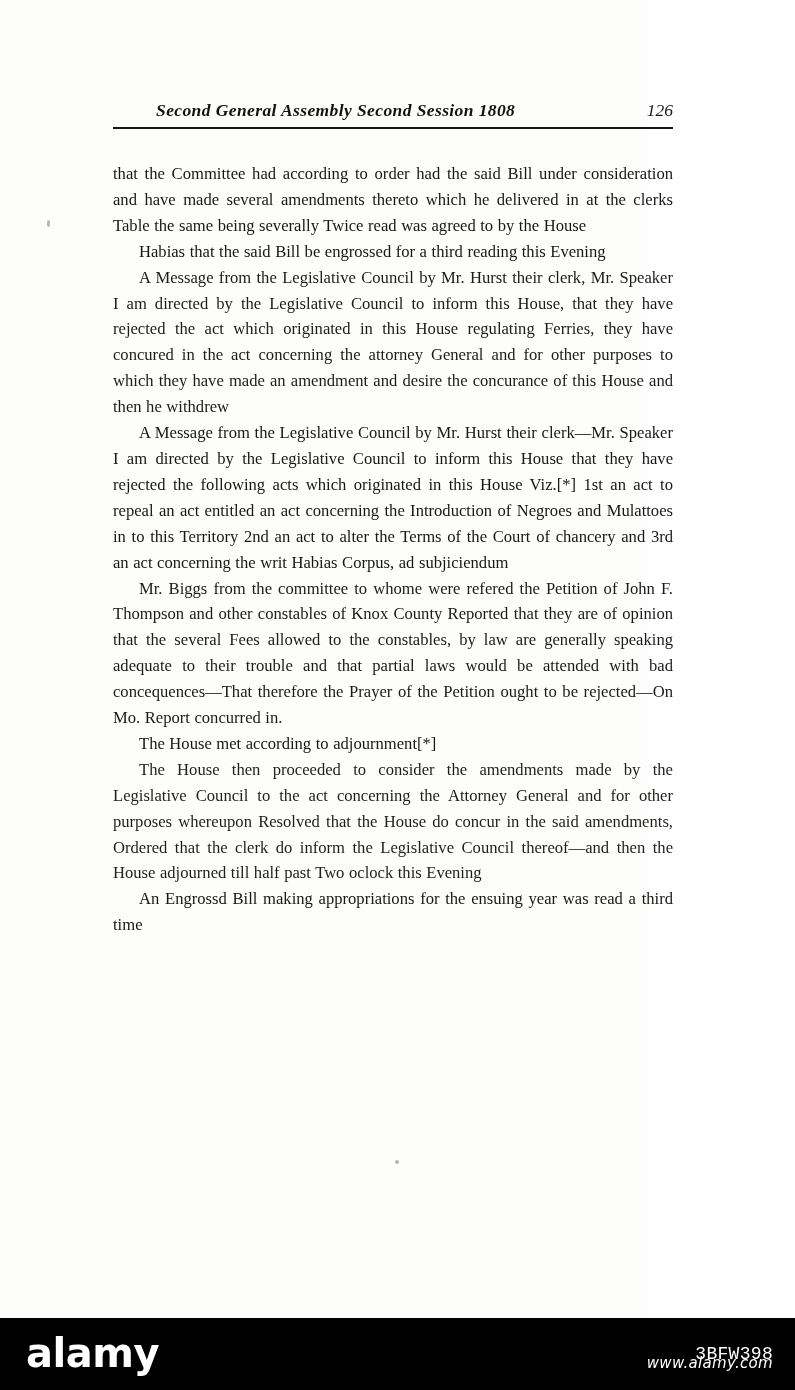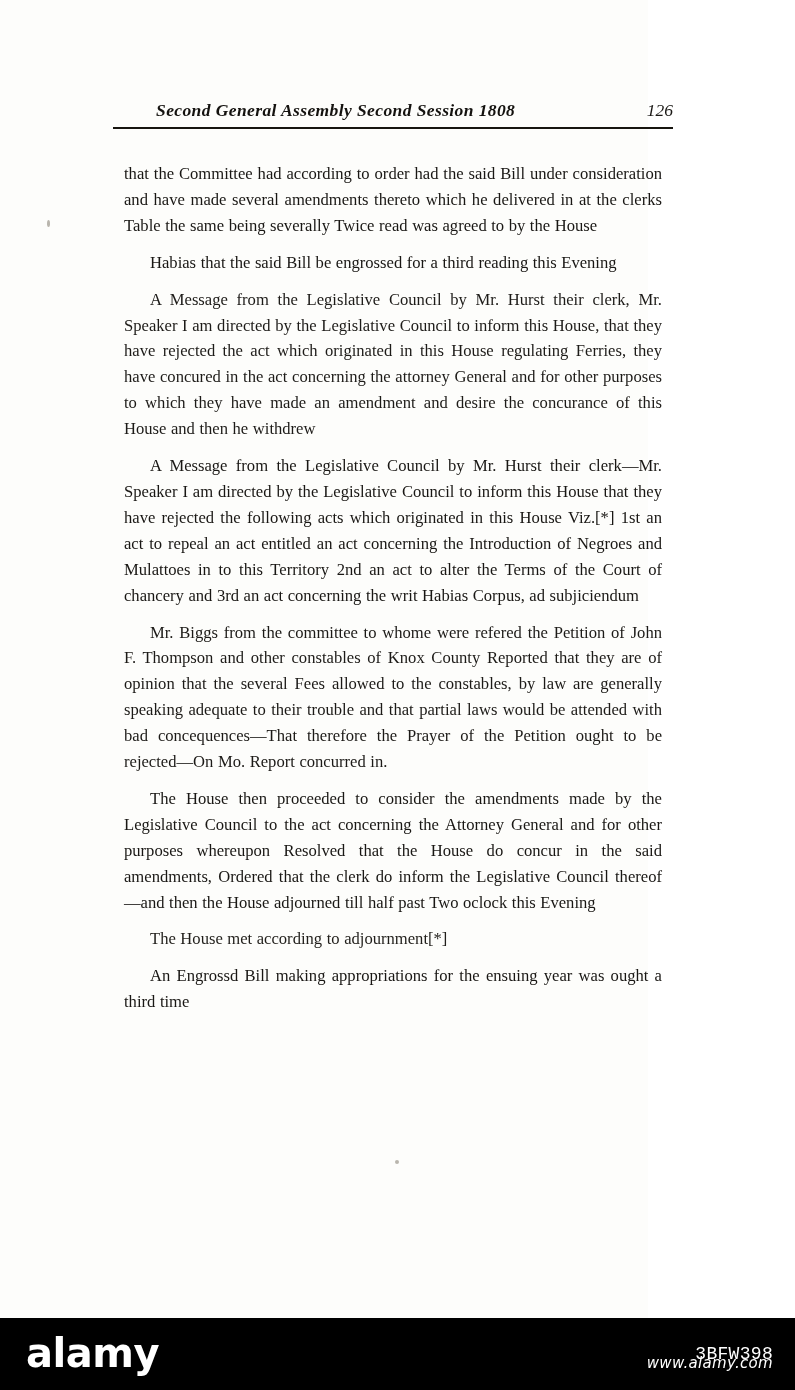--- a/index.html
+++ b/index.html
@@ -68,21 +68,21 @@
   .body-text {
     margin-top: 27px;
     font-size: 16.6px;
     line-height: 25.9px;
     color: #191714;
     text-align: justify;
     -webkit-hyphens: none;
     hyphens: none;
   }
   .body-text p {
-    margin: 11px;
+    margin: 0;
     text-indent: 26px;
     word-spacing: 0.4px;
   }
   .body-text p.noindent {
     text-indent: 0;
   }
 
   
   .body-text p:nth-child(3) { color: #1d1b18; }
   .body-text p:nth-child(5) { color: #1c1a17; }
@@ -146,23 +146,23 @@
       <span class="rh-page">126</span>
       <div class="rule"></div>
     </div>
 
     <div class="body-text">
       <p class="noindent">that the Committee had according to order had the said Bill under consideration and have made several amendments thereto which he delivered in at the clerks Table the same being severally Twice read was agreed to by the House</p>
       <p>Habias that the said Bill be engrossed for a third reading this Evening</p>
       <p>A Message from the Legislative Council by Mr. Hurst their clerk, Mr. Speaker I am directed by the Legislative Council to inform this House, that they have rejected the act which originated in this House regulating Ferries, they have concured in the act concerning the attorney General and for other purposes to which they have made an amendment and desire the concurance of this House and then he withdrew</p>
       <p>A Message from the Legislative Council by Mr. Hurst their clerk—Mr. Speaker I am directed by the Legislative Council to inform this House that they have rejected the following acts which originated in this House Viz.[*] 1st an act to repeal an act entitled an act concerning the Introduction of Negroes and Mulattoes in to this Territory 2nd an act to alter the Terms of the Court of chancery and 3rd an act concerning the writ Habias Corpus, ad subjiciendum</p>
       <p>Mr. Biggs from the committee to whome were refered the Petition of John F. Thompson and other constables of Knox County Reported that they are of opinion that the several Fees allowed to the constables, by law are generally speaking adequate to their trouble and that partial laws would be attended with bad concequences—That therefore the Prayer of the Petition ought to be rejected—On Mo. Report concurred in.</p>
+      <p>The House met according to adjournment[*]</p>
       <p>The House then proceeded to consider the amendments made by the Legislative Council to the act concerning the Attorney General and for other purposes whereupon Resolved that the House do concur in the said amendments, Ordered that the clerk do inform the Legislative Council thereof—and then the House adjourned till half past Two oclock this Evening</p>
-      <p>The House met according to adjournment[*]</p>
-      <p>An Engrossd Bill making appropriations for the ensuing year was ought a third time</p>
+      <p>An Engrossd Bill making appropriations for the ensuing year was read a third time</p>
     </div>
 
   </div>
 
   <div class="speck" style="left:47px; top:220px; width:3px; height:7px;"></div>
   <div class="speck" style="left:395px; top:1160px; width:4px; height:4px;"></div>
 </div>
 
 <div class="watermark-bar">
   <span class="wm-logo">alamy</span>

